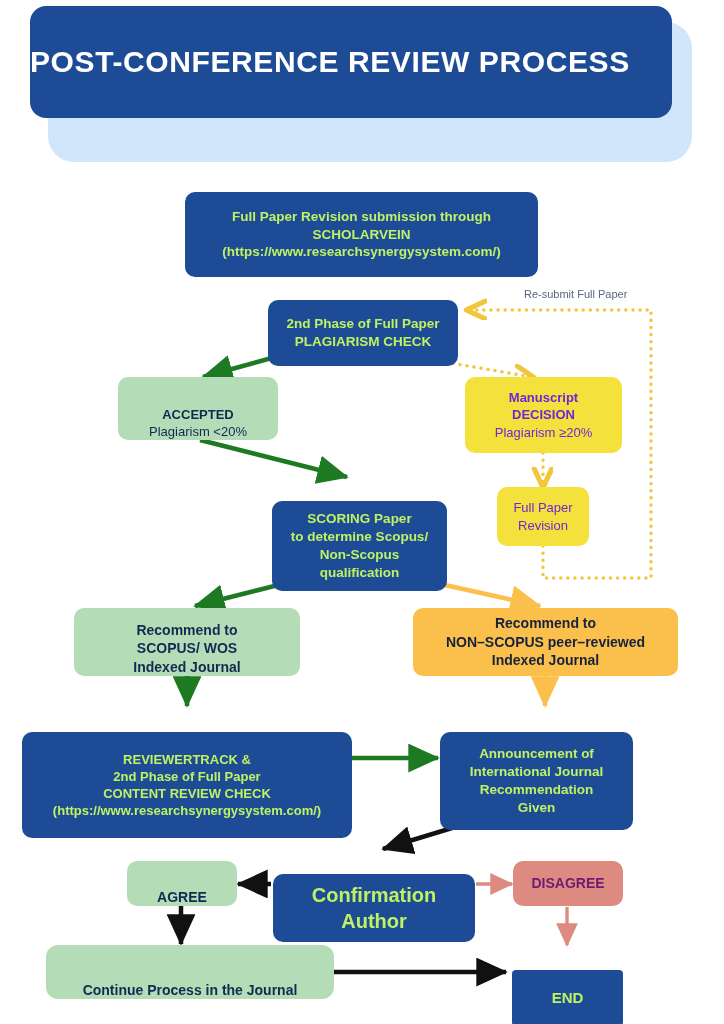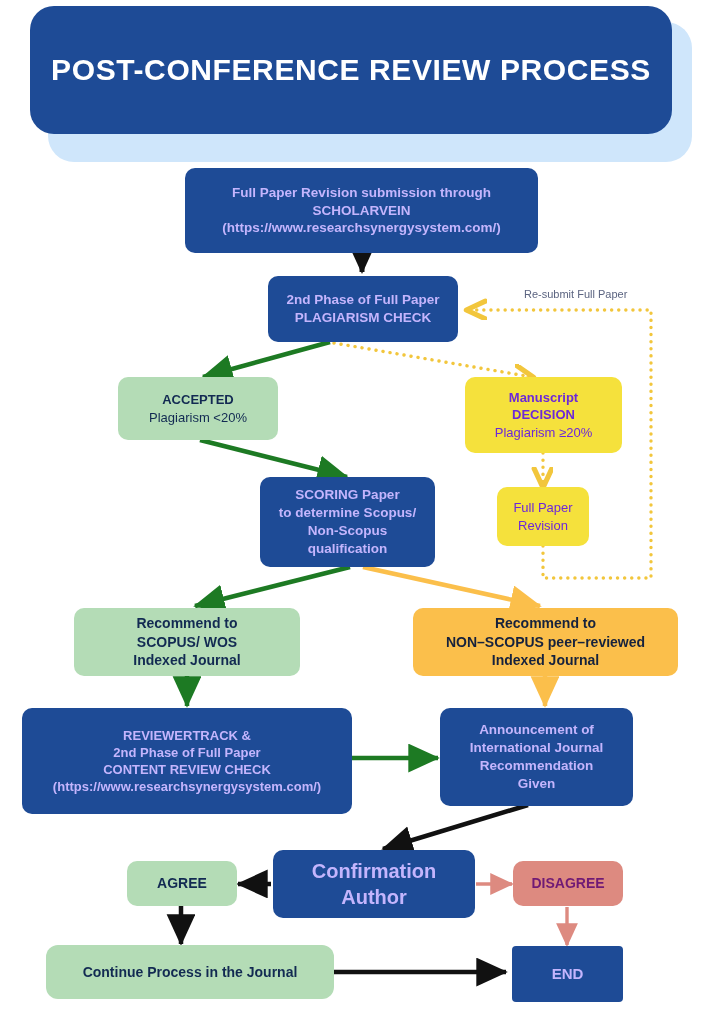--- a/index.html
+++ b/index.html
@@ -4,35 +4,35 @@
 <style>
   html,body{margin:0;padding:0;background:#ffffff;}
   body{width:724px;height:1024px;position:relative;overflow:hidden;
        font-family:"Liberation Sans","DejaVu Sans",sans-serif;}
   #stage{position:relative;width:724px;height:1024px;}
   svg#wires{position:absolute;left:0;top:0;width:724px;height:1024px;pointer-events:none;}
 
   .node{position:absolute;box-sizing:border-box;display:flex;align-items:center;
         justify-content:center;text-align:center;border-radius:10px;line-height:1.32;}
   .node .ln{display:block;}
-  .b-blue{background:#1e4b96;color:#c4b5fd;}
-  .b-green{background:#b4dcb6;color:#122a52;}
+  .b-blue{background:#1e4b96;color:#bef264;margin-top:24px;}
+  .b-green{background:#b4dcb6;color:#122a52;align-items:flex-end;}
   .b-yellow{background:#f5e13c;color:#6d28d9;}
   .b-orange{background:#fbbf4b;color:#16223d;}
   .b-red{background:#dd8a80;color:#701a75;}
 
   .bold{font-weight:bold;}
   .reg{font-weight:normal;}
 
   
   #hdr-shadow{position:absolute;left:48px;top:22px;width:644px;height:140px;
               background:#cfe6fb;border-radius:26px;}
-  #hdr-box{position:absolute;left:30px;top:6px;width:642px;height:128px;
-           background:#1e4b96;border-radius:24px;display:flex;align-items:center;
-           justify-content:center;}
+  #hdr-box{position:absolute;left:30px;top:6px;width:642px;height:112px;
+           background:#1e4b96;border-radius:16px;display:flex;align-items:center;
+           }
   #hdr-box .t{color:#ffffff;font-weight:bold;font-size:30px;letter-spacing:.6px;
               text-align:center;line-height:1.32;}
 
   .lbl{position:absolute;color:#5b6480;font-size:11px;white-space:nowrap;}
 </style>
 </head>
 <body>
 
 <div id="stage">
 
@@ -164,21 +164,21 @@
     </div>
   </div>
 
   <div class="node b-yellow" style="left:497px;top:487px;width:92px;height:59px;font-size:13px;">
     <div>
       <span class="ln reg">Full Paper</span>
       <span class="ln reg">Revision</span>
     </div>
   </div>
 
-  <div class="node b-blue" style="left:260px;top:477px;width:175px;height:90px;font-size:13.5px;">
+  <div class="node b-blue" style="left:272px;top:477px;width:175px;height:90px;font-size:13.5px;">
     <div>
       <span class="ln bold">SCORING Paper</span>
       <span class="ln bold">to determine Scopus/</span>
       <span class="ln bold">Non-Scopus</span>
       <span class="ln bold">qualification</span>
     </div>
   </div>
 
   <div class="node b-green" style="left:74px;top:608px;width:226px;height:68px;font-size:14px;">
     <div>

